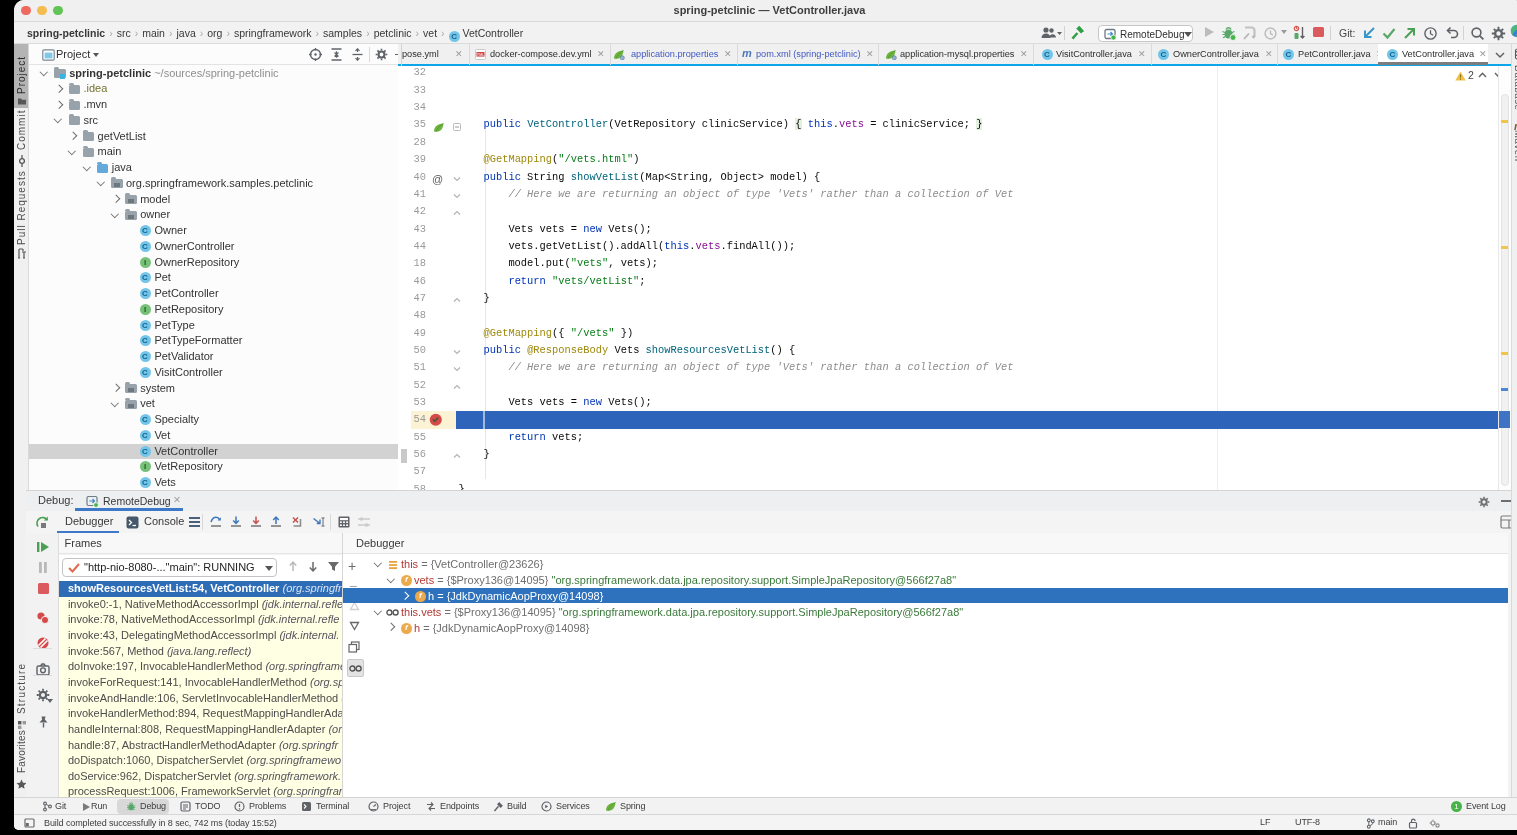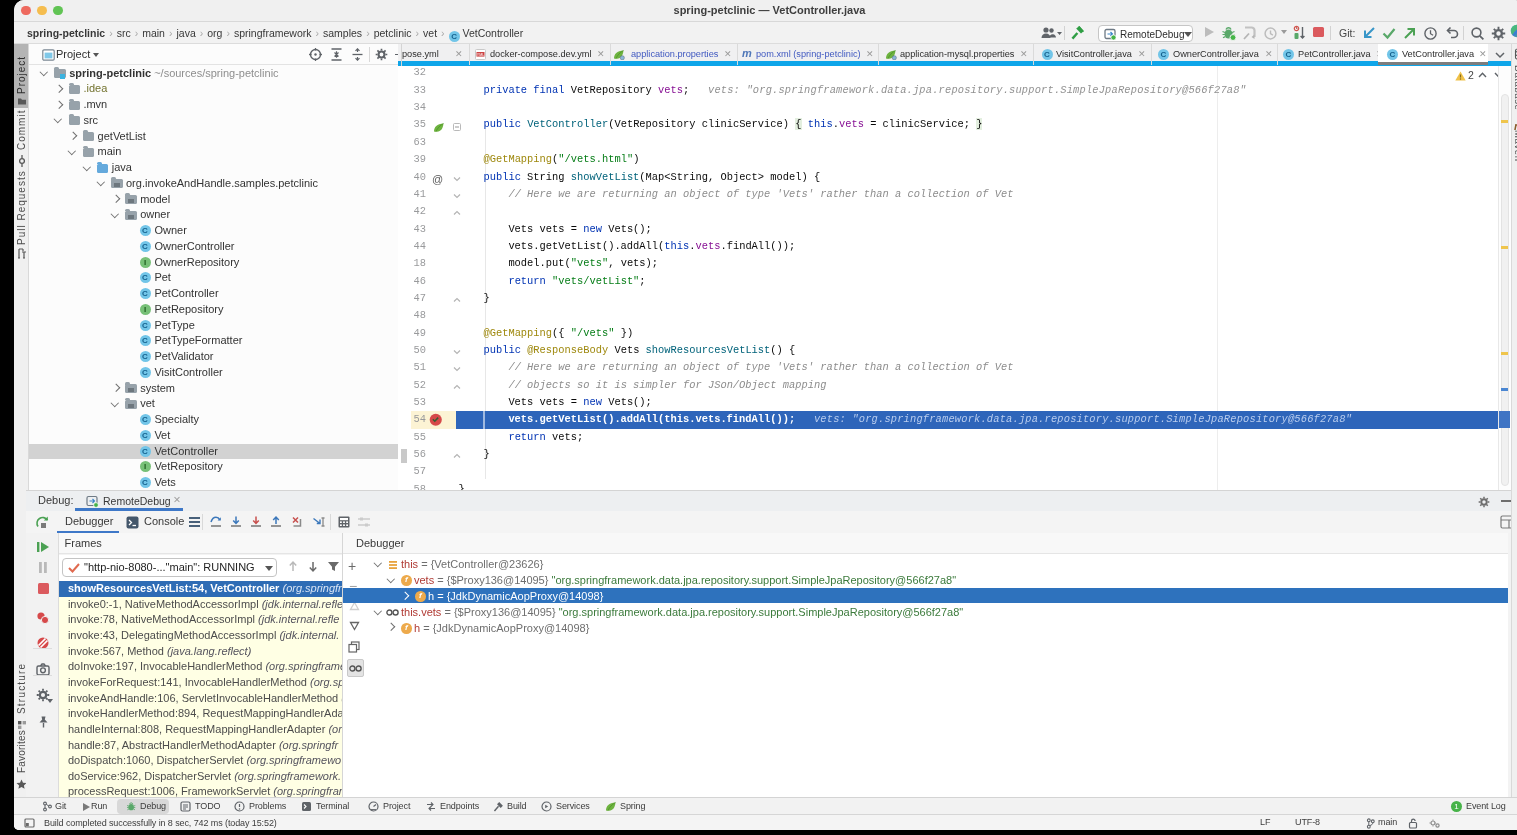--- a/index.html
+++ b/index.html
@@ -23,21 +23,21 @@
 .ticon{position:absolute;top:2.2px;width:11.5px;height:11px}
 .tname{position:absolute;top:1.2px}
 .fold{background:#97a2aa;border-radius:1.5px;height:9px;top:3.5px}
 .fold:before{content:"";position:absolute;left:0;top:-2px;width:5px;height:2.5px;background:inherit;border-radius:1.5px 1.5px 0 0}
 .cico{border-radius:50%;width:11px;height:11px;font-size:8px;font-weight:bold;text-align:center;line-height:11px}
 .chr{width:5.5px;height:5.5px;border-right:1.4px solid #707070;border-bottom:1.4px solid #707070;transform:rotate(-45deg);position:absolute;top:4.5px}
 .chd{width:5.5px;height:5.5px;border-right:1.4px solid #707070;border-bottom:1.4px solid #707070;transform:rotate(45deg);position:absolute;top:3.5px}
 .tri{width:0;height:0;border-left:3.5px solid transparent;border-right:3.5px solid transparent;border-top:4.5px solid #555;position:absolute}
 .pkg:after{content:"";position:absolute;left:2.5px;top:4px;width:6px;height:4px;background:#6d777e}
 
-#etabs{left:384px;top:44px;width:1113px;height:22px;background:#f0f0f1;border-bottom:5px solid #0ea5e9}
+#etabs{left:384px;top:44px;width:1113px;height:22px;background:#f0f0f1;border-bottom:2px solid #0ea5e9}
 .tt{position:absolute;top:5px;font-size:9.2px;color:#2c2c2c;white-space:nowrap}
 .tx{position:absolute;top:5px;color:#9a9a9a;font-size:9px}
 .tdv{position:absolute;top:0;width:1px;height:21px;background:#dadada}
 
 #ed{left:384px;top:66px;width:1113px;height:424px;background:#fff;overflow:hidden}
 .ln{position:absolute;left:0;width:28px;text-align:right;font:10.4px "Liberation Mono",monospace;line-height:17.35px;color:#999a9c}
 .cl{position:absolute;left:60.5px;font:10.4px "Liberation Mono",monospace;line-height:17.35px;white-space:pre;color:#0a0a0a}
 .k{color:#0033b3}.s{color:#067d17}.c{color:#8c8c8c;font-style:italic}.an{color:#9e880d}.f{color:#871094}.md{color:#00627a}
 .hint{color:#909090;font-style:italic;letter-spacing:.17px}
 
@@ -228,21 +228,21 @@
           <span class="tname" style="left:68.6px">main</span>
         </div>
     <div class="trow" style="top:116px">
           <span class="chd" style="left:54.6px"></span>
           <span class="ticon fold" style="left:67.9px;background:#64a9dc"></span>
           <span class="tname" style="left:82.8px">java</span>
         </div>
     <div class="trow" style="top:131.75px">
           <span class="chd" style="left:68.8px"></span>
           <span class="ticon fold pkg" style="left:82.1px"></span>
-          <span class="tname" style="left:97px">org.invokeAndHandle.samples.petclinic</span>
+          <span class="tname" style="left:97px">org.springframework.samples.petclinic</span>
         </div>
     <div class="trow" style="top:147.5px">
           <span class="chr" style="left:83.6px"></span>
           <span class="ticon fold pkg" style="left:96.3px"></span>
           <span class="tname" style="left:111.2px">model</span>
         </div>
     <div class="trow" style="top:163.25px">
           <span class="chd" style="left:82.8px"></span>
           <span class="ticon fold pkg" style="left:96.3px"></span>
           <span class="tname" style="left:111.2px">owner</span>
@@ -377,21 +377,21 @@
     <div class="a" style="left:819px;top:0;width:1px;height:424px;background:#ededed"></div>
 
     <div class="a" style="left:12.8px;top:345.4px;width:45.2px;height:17.35px;background:#fcf3d4"></div>
     <div class="a" style="left:58px;top:345.4px;width:1055px;height:17.35px;background:#2e65ba"></div>
     <div class="a" style="left:85px;top:345.4px;width:1.5px;height:17.35px;background:rgba(255,255,255,.55)"></div>
 
     <div class="ln" style="top:-1.6px">32</div>
       <div class="ln" style="top:15.75px">33</div>
       <div class="ln" style="top:33.1px">34</div>
       <div class="ln" style="top:50.45px">35</div>
-      <div class="ln" style="top:67.8px">63</div>
+      <div class="ln" style="top:67.8px">28</div>
       <div class="ln" style="top:85.15px">39</div>
       <div class="ln" style="top:102.5px">40</div>
       <div class="ln" style="top:119.85px">41</div>
       <div class="ln" style="top:137.2px">42</div>
       <div class="ln" style="top:154.55px">43</div>
       <div class="ln" style="top:171.9px">44</div>
       <div class="ln" style="top:189.25px">18</div>
       <div class="ln" style="top:206.6px">46</div>
       <div class="ln" style="top:223.95px">47</div>
       <div class="ln" style="top:241.3px">48</div>
@@ -440,36 +440,33 @@
     <svg class="a" style="left:55px;top:299.3px" width="8" height="8" viewBox="0 0 8 8">
         <path d="M1 2.5l3 3 3-3" stroke="#b4b4b4" stroke-width="1.2" fill="#fff"></path>
       </svg>
     <svg class="a" style="left:55px;top:316.6px" width="8" height="8" viewBox="0 0 8 8">
         <path d="M1 5.5l3-3 3 3" stroke="#b4b4b4" stroke-width="1.2" fill="#fff"></path>
       </svg>
     <svg class="a" style="left:55px;top:386px" width="8" height="8" viewBox="0 0 8 8">
         <path d="M1 5.5l3-3 3 3" stroke="#b4b4b4" stroke-width="1.2" fill="#fff"></path>
       </svg>
 
-    <div class="cl" style="top:15.75px">    <span class="k">private</span> <span class="k">final</span> VetRepository <span class="f">vets</span>;   <span class="hint">vets: "org.springframework.data.jpa.repository.support.SimpleJpaRepository@566f27a8"</span></div>
     <div class="cl" style="top:50.45px">    <span class="k">public</span> <span class="md">VetController</span>(VetRepository clinicService) <span style="background:#e3efdf">{</span> <span class="k">this</span>.<span class="f">vets</span> = clinicService; <span style="background:#e3efdf">}</span></div>
     <div class="cl" style="top:85.15px">    <span class="an">@GetMapping</span>(<span class="s">"/vets.html"</span>)</div>
     <div class="cl" style="top:102.5px">    <span class="k">public</span> String <span class="md">showVetList</span>(Map&lt;String, Object&gt; model) {</div>
     <div class="cl" style="top:119.85px">        <span class="c">// Here we are returning an object of type 'Vets' rather than a collection of Vet</span></div>
     <div class="cl" style="top:154.55px">        Vets vets = <span class="k">new</span> Vets();</div>
     <div class="cl" style="top:171.9px">        vets.getVetList().addAll(<span class="k">this</span>.<span class="f">vets</span>.findAll());</div>
     <div class="cl" style="top:189.25px">        model.put(<span class="s">"vets"</span>, vets);</div>
     <div class="cl" style="top:206.6px">        <span class="k">return</span> <span class="s">"vets/vetList"</span>;</div>
     <div class="cl" style="top:223.95px">    }</div>
     <div class="cl" style="top:258.65px">    <span class="an">@GetMapping</span>({ <span class="s">"/vets"</span> })</div>
     <div class="cl" style="top:276px">    <span class="k">public</span> <span class="an">@ResponseBody</span> Vets <span class="md">showResourcesVetList</span>() {</div>
     <div class="cl" style="top:293.35px">        <span class="c">// Here we are returning an object of type 'Vets' rather than a collection of Vet</span></div>
-    <div class="cl" style="top:310.7px">        <span class="c">// objects so it is simpler for JSon/Object mapping</span></div>
     <div class="cl" style="top:328.05px">        Vets vets = <span class="k">new</span> Vets();</div>
-    <div class="cl" style="top:345.4px;color:#fff;font-weight:bold">        vets.getVetList().addAll(this.vets.findAll());   <span style="font-weight:normal;font-style:italic;color:#b9cdef;letter-spacing:.17px">vets: "org.springframework.data.jpa.repository.support.SimpleJpaRepository@566f27a8"</span></div>
     <div class="cl" style="top:362.75px">        <span class="k">return</span> vets;</div>
     <div class="cl" style="top:380.1px">    }</div>
     <div class="cl" style="top:414.8px">}</div>
 
     <div class="a" style="left:1056px;top:3px;width:50px;height:15px;background:#fff"></div>
     <svg class="a" style="left:1057px;top:4.5px" width="11" height="10" viewBox="0 0 11 10">
         <path d="M5.5 .5L10.7 9.5H.3z" fill="#f0c24a"></path>
         <path d="M5.5 3.4v3" stroke="#8a6d1c" stroke-width="1.2"></path>
         <circle cx="5.5" cy="8" r=".7" fill="#8a6d1c"></circle>
       </svg>

